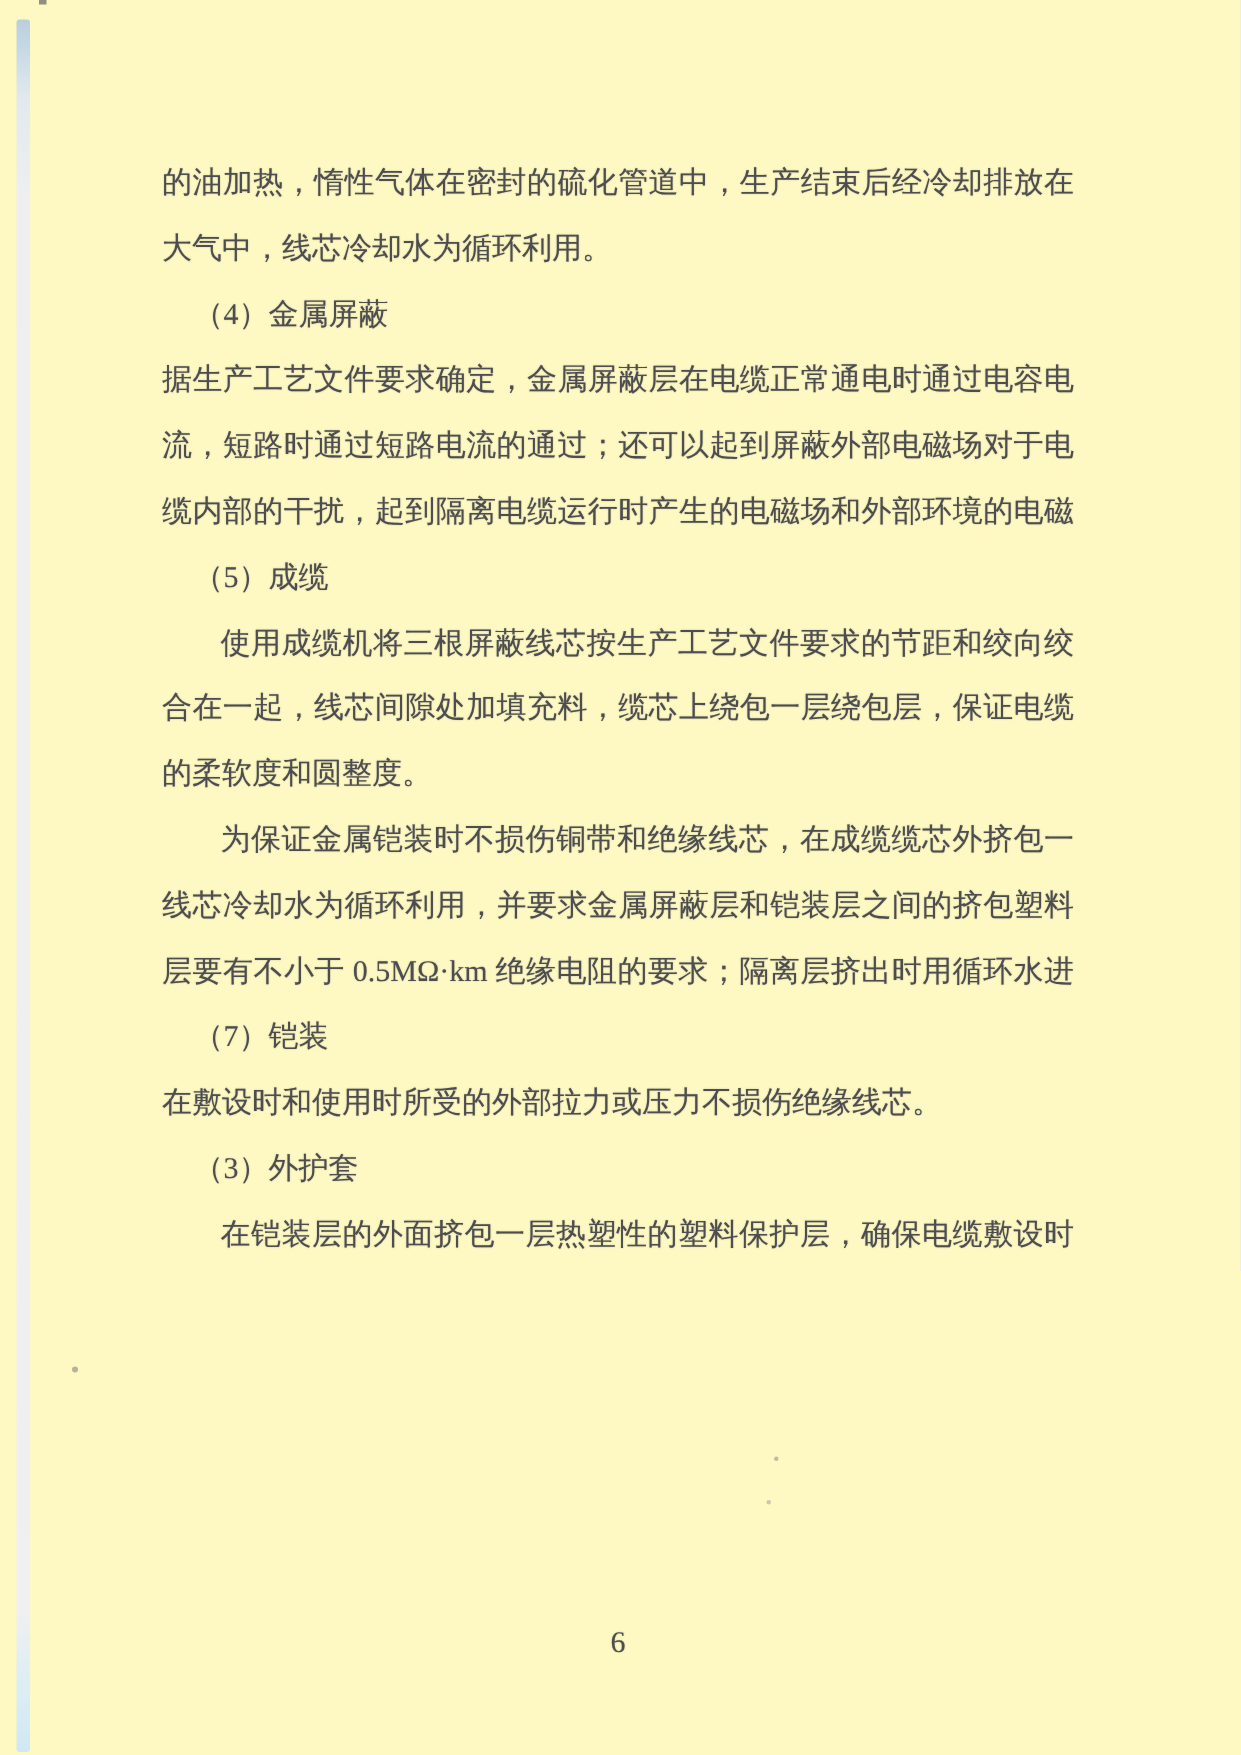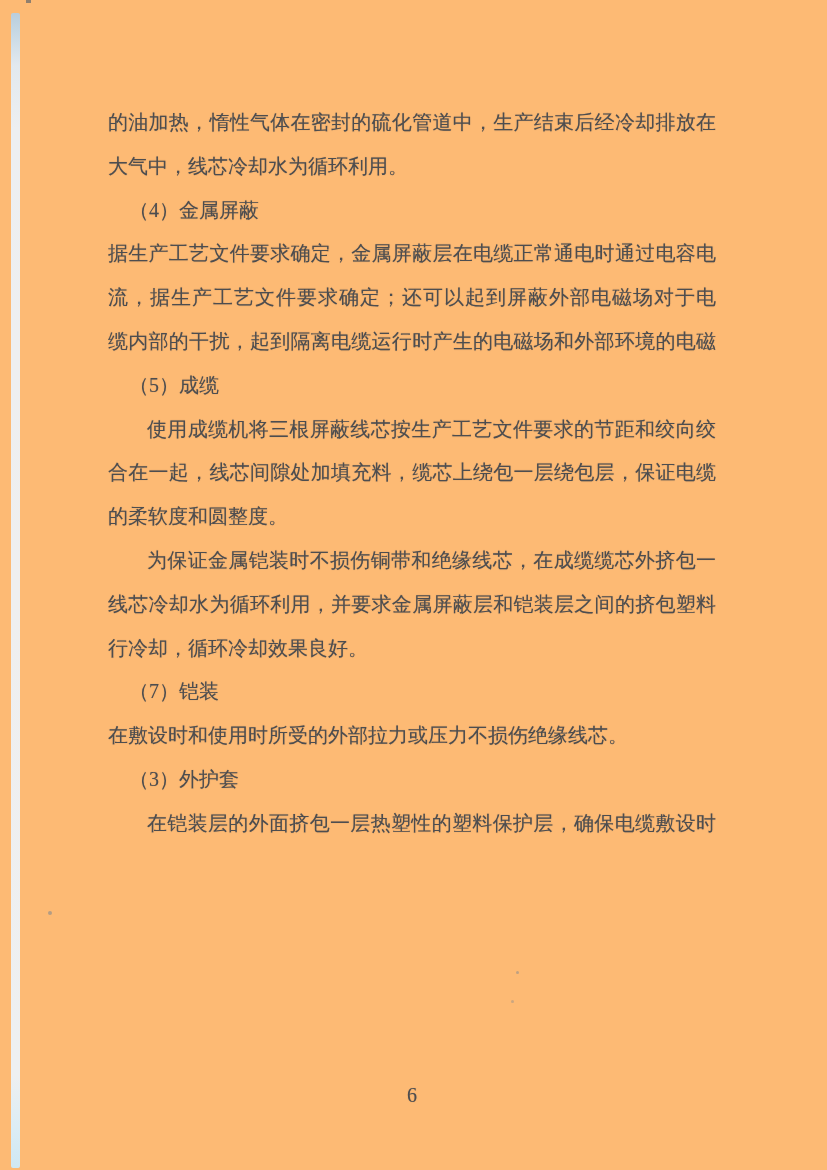--- a/index.html
+++ b/index.html
@@ -4,21 +4,21 @@
 <style>
   html, body {
     margin: 0;
     padding: 0;
     background: #e8e8e8;
   }
   .page {
     position: relative;
     width: 827px;
     height: 1170px;
-    background: #fdba74;
+    background: #fef9c3;
     overflow: hidden;
     font-family: "Liberation Serif", "DejaVu Serif", serif;
   }
   
   .edge-strip {
     position: absolute;
     left: 11px;
     top: 13px;
     width: 9px;
     height: 1155px;
@@ -94,29 +94,29 @@
   <div class="corner-speck"></div>
   <div class="speck s1"></div>
   <div class="speck s2"></div>
   <div class="speck s3"></div>
 
   <div class="doc-body">
       <div class="line fill">的油加热，惰性气体在密封的硫化管道中，生产结束后经冷却排放在</div>
       <div class="line">大气中，线芯冷却水为循环利用。</div>
       <div class="line ind-head">（4）金属屏蔽</div>
       <div class="line fill">据生产工艺文件要求确定，金属屏蔽层在电缆正常通电时通过电容电</div>
-      <div class="line fill">流，据生产工艺文件要求确定；还可以起到屏蔽外部电磁场对于电</div>
+      <div class="line fill">流，短路时通过短路电流的通过；还可以起到屏蔽外部电磁场对于电</div>
       <div class="line fill">缆内部的干扰，起到隔离电缆运行时产生的电磁场和外部环境的电磁</div>
       <div class="line ind-head">（5）成缆</div>
       <div class="line fill ind-para">使用成缆机将三根屏蔽线芯按生产工艺文件要求的节距和绞向绞</div>
       <div class="line fill">合在一起，线芯间隙处加填充料，缆芯上绕包一层绕包层，保证电缆</div>
       <div class="line">的柔软度和圆整度。</div>
       <div class="line fill ind-para">为保证金属铠装时不损伤铜带和绝缘线芯，在成缆缆芯外挤包一</div>
       <div class="line fill">线芯冷却水为循环利用，并要求金属屏蔽层和铠装层之间的挤包塑料</div>
-      <div class="line">行冷却，循环冷却效果良好。</div>
+      <div class="line fill">层要有不小于 0.5MΩ·km 绝缘电阻的要求；隔离层挤出时用循环水进</div>
       <div class="line ind-head">（7）铠装</div>
       <div class="line">在敷设时和使用时所受的外部拉力或压力不损伤绝缘线芯。</div>
       <div class="line ind-head">（3）外护套</div>
       <div class="line fill ind-para">在铠装层的外面挤包一层热塑性的塑料保护层，确保电缆敷设时</div>
     </div>
 
   <div class="page-number">6</div>
 
 </div>
 

